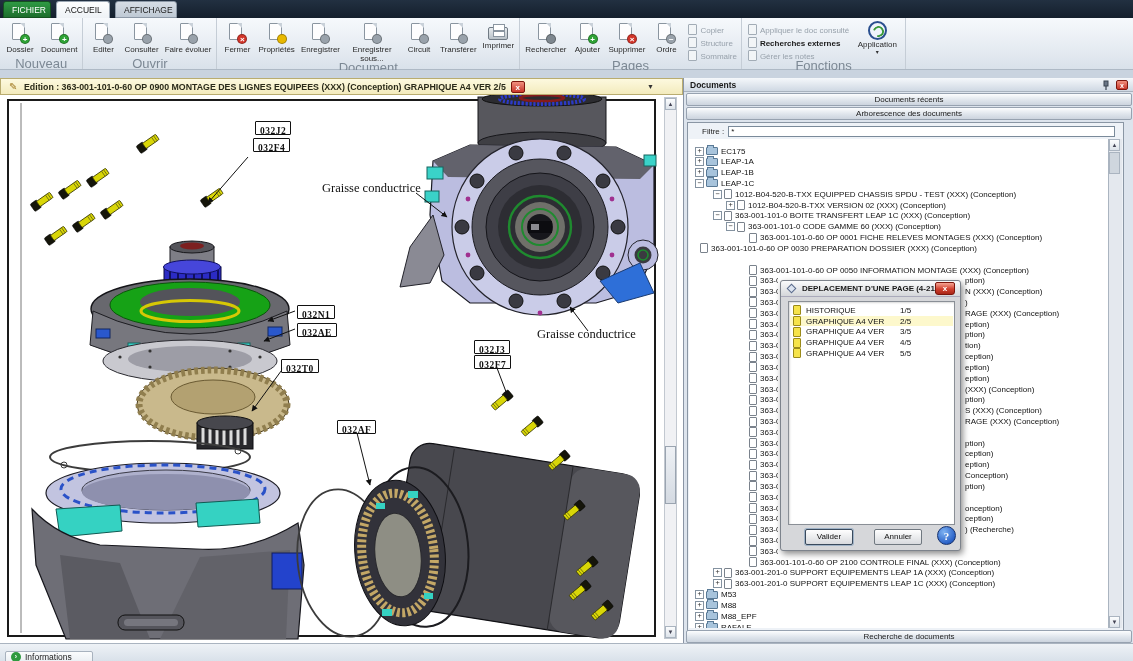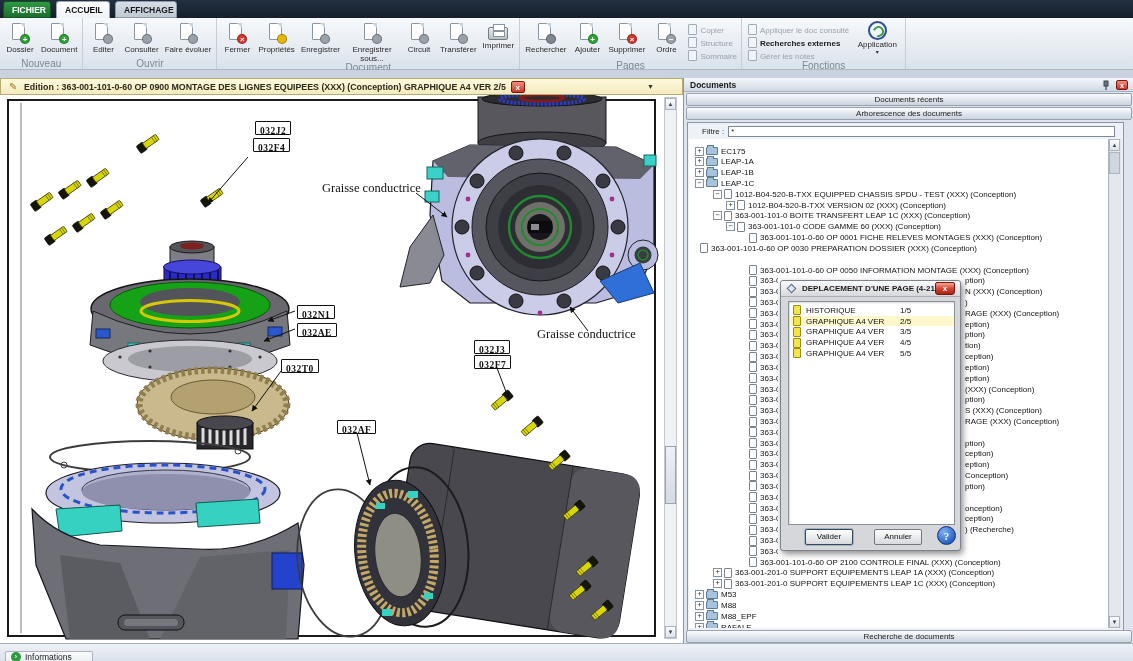--- a/index.html
+++ b/index.html
@@ -1,32 +1,32 @@
 <!DOCTYPE html>
 <html><head>
 <meta charset="utf-8">
 <style>
   html,body{margin:0;padding:0;width:1133px;height:661px;overflow:hidden;
     font-family:"Liberation Sans",sans-serif;background:#c9d3df;position:relative}
   *{box-sizing:border-box}
   
   #tabbar{position:absolute;left:0;top:0;width:1133px;height:18px;background:linear-gradient(#223041,#141f2c)}
-  .tab{position:absolute;top:1px;height:17px;font-size:8.5px;font-weight:bold;line-height:17px;text-align:center;
+  .tab{position:absolute;top:1px;height:17px;font-size:8.5px;font-weight:normal;line-height:17px;text-align:center;
     border-radius:3px 3px 0 0;padding:0 8px}
   #tab-fichier{left:3px;width:48px;background:linear-gradient(#2f9a43,#1c6e2c);color:#fff;border:1px solid #14521f}
   #tab-accueil{left:56px;width:54px;background:linear-gradient(#fdfefe,#eef2f6);color:#111;border:1px solid #9aa6b2;border-bottom:none}
   #tab-affichage{left:115px;width:62px;background:linear-gradient(#d6dde5,#bfc9d4);color:#1a1a1a;border:1px solid #8c98a6}
   
   #ribbon{position:absolute;left:0;top:18px;width:1133px;height:52px;
     background:linear-gradient(#f6f9fc,#e3e9f0 70%,#d9e1ea);border-bottom:1px solid #aeb9c5;display:flex}
   .rgroup{display:flex;flex-direction:column;border-right:1px solid #c5cdd6;padding:1px 2px 0 2px}
   .rrow{flex:1;display:flex;align-items:stretch}
   .rbtn{min-width:36px;padding:1px 3px 0 3px;text-align:center;border-radius:2px;cursor:default}
   .rlbl{font-size:8px;line-height:8.5px;color:#2a2a2a;white-space:pre-line;max-width:52px;margin:1px auto 0}
-  .gname{height:10px;font-size:10px;color:#7c8894;text-align:center;line-height:9px}
+  .gname{height:10px;font-size:13px;color:#7c8894;text-align:center;line-height:9px}
   .ri{position:relative;width:20px;height:23px;margin:2px auto 0}
   .ri .sh{position:absolute;left:2px;top:1px;width:13px;height:17px;background:#fdfdfe;border:1px solid #8a95a0;border-radius:1px}
   .ri .sh::before{content:"";position:absolute;right:-1px;top:-1px;border-style:solid;border-width:0 5px 5px 0;border-color:transparent #c9d1d9 transparent transparent}
   .ri .bg{position:absolute;right:0;bottom:1px;width:10px;height:10px;border-radius:50%;color:#fff;
     font:bold 8px/9px "Liberation Sans",sans-serif;text-align:center;border:1px solid rgba(0,0,0,.3)}
   .b-plus{background:#2fa336}.b-close{background:#d2352a}.b-dot{background:#e8b800}
   .b-gray{background:#99a2ab}.b-minus{background:#99a2ab}.b-search{background:#7e878f}
   .ri-printer{width:20px;height:13px;margin:7px auto 2px;background:linear-gradient(#e8ecef,#b9c1c8);border:1px solid #707a84;border-radius:2px;position:relative}
   .ri-printer::before{content:"";position:absolute;left:4px;top:-4px;width:10px;height:5px;background:#fff;border:1px solid #8a95a0}
   .ri-printer::after{content:"";position:absolute;left:4px;bottom:2px;width:10px;height:4px;background:#fff;border:1px solid #8a95a0}

